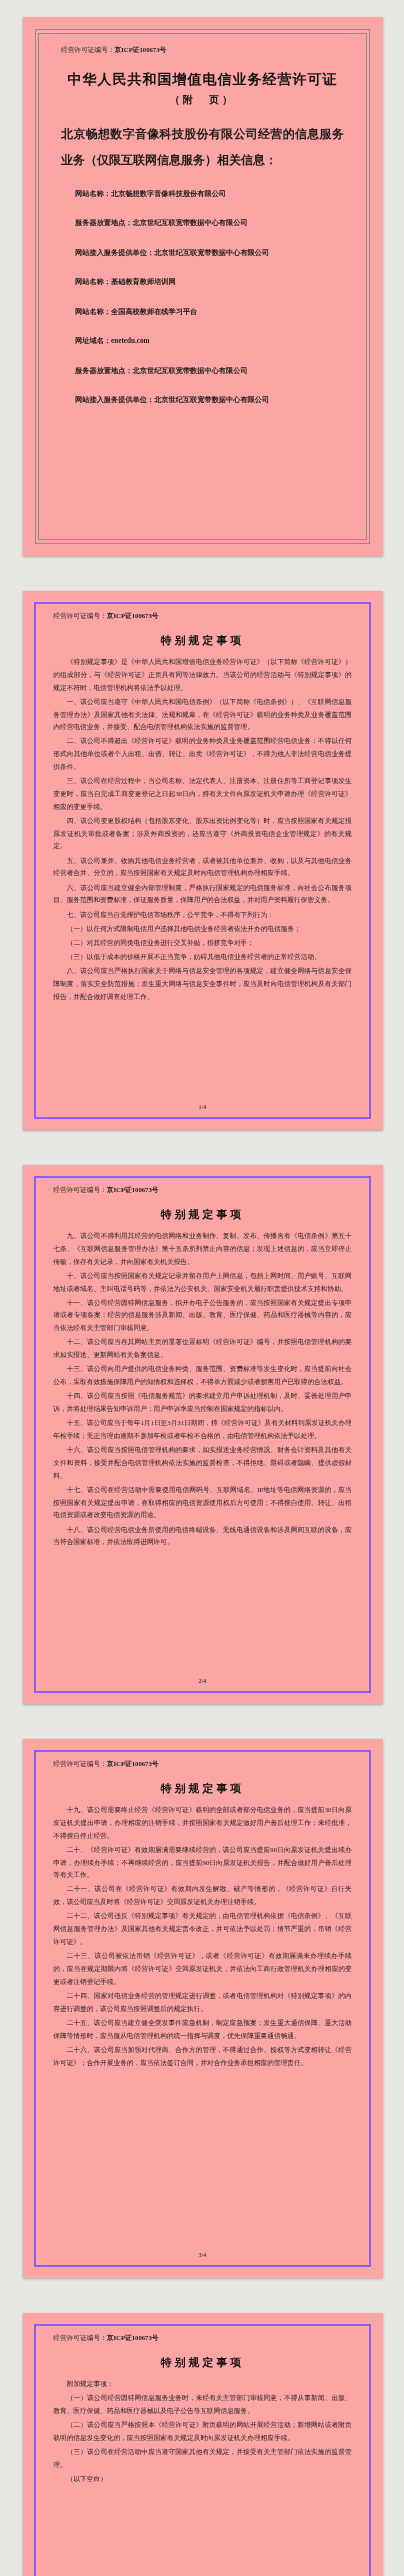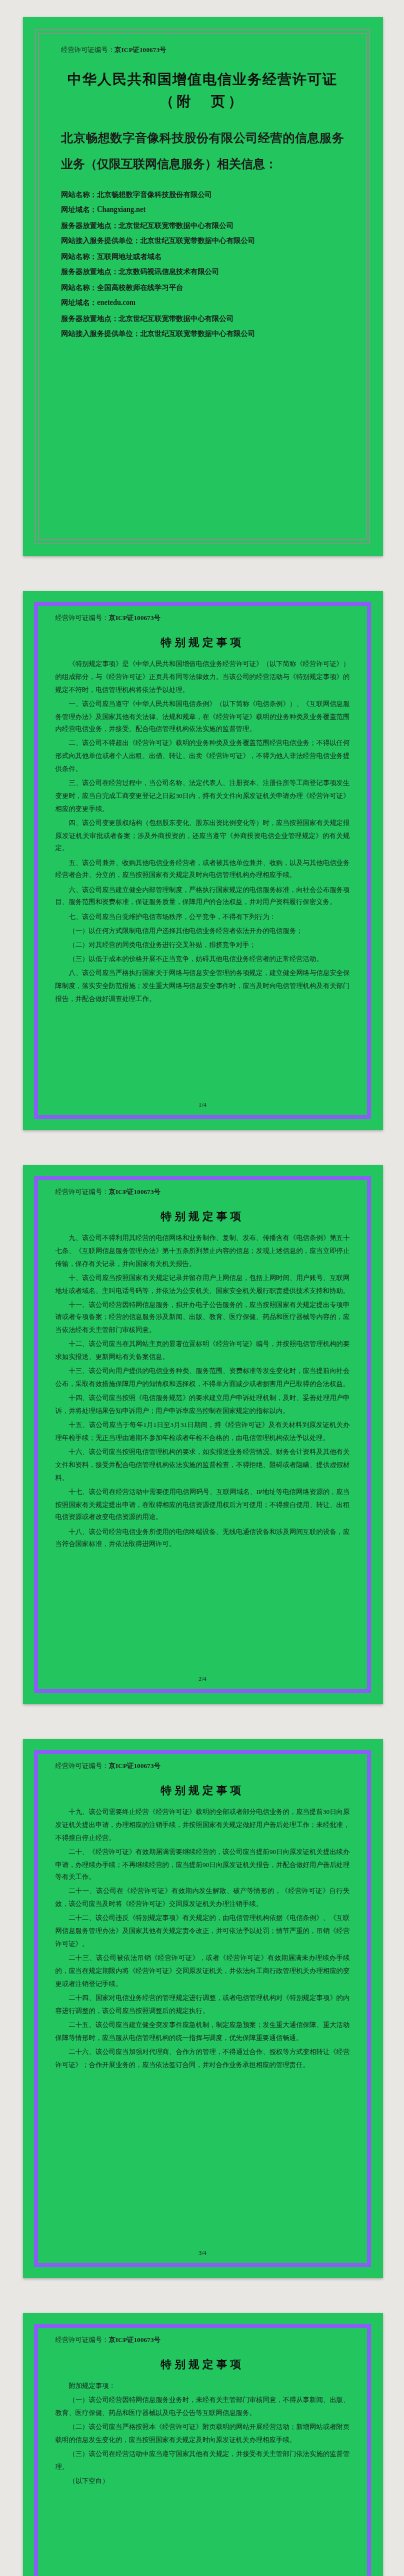--- a/index.html
+++ b/index.html
@@ -9,21 +9,21 @@
     background: #e8e7e3;
     font-family: "Liberation Serif", "DejaVu Serif", serif;
     color: #1c1c1c;
   }
   .canvas { width: 405px; padding: 17px 0 24px; }
   .page {
     position: relative;
     width: 360px;
     height: 539px;
     margin: 0 auto;
-    background: #22c55e;
+    background: #fca5a5;
     box-shadow: 0 0.5px 2.6px rgba(0,0,0,0.28), 0 0 0.5px rgba(0,0,0,0.2);
     overflow: hidden;
   }
   .page + .page { margin-top: 35px; }
 
   
   .cert .frame {
     position: absolute; inset: 12.4px;
     border: 1.5px solid #8f8f89;
     padding: 2.6px;
@@ -39,44 +39,44 @@
   .cert-title {
     text-align: center;
     font-size: 14px;
     font-weight: 700;
     letter-spacing: 1px;
     margin: 15.5px 0 4.1px;
     color: #111;
   }
   .cert-sub {
     text-align: center;
-    font-size: 14px;
+    font-size: 10px;
     font-weight: 700;
     letter-spacing: 3.1px;
     margin: 0 0 15.5px;
     color: #111;
   }
   .cert .intro {
     font-size: 12px;
     font-weight: 600;
     line-height: 2.1;
     margin: 0 0 11px;
     text-align: justify;
   }
   .field-line {
     font-size: 7.2px;
     font-weight: 600;
     line-height: 2.15;
-    margin: 0;
+    margin: 14px;
   }
 
   
   .prov .frame {
     position: absolute; inset: 11.3px;
-    border: 4px solid #8b5cf6;
+    border: 2px solid #8b5cf6;
     padding: 8.2px 17.5px 20.6px;
   }
   .prov-title {
     text-align: center;
     font-size: 10.8px;
     font-weight: 700;
     letter-spacing: 3.1px;
     margin: 12.4px 0 8.2px;
     color: #111;
   }
@@ -105,30 +105,28 @@
         <div class="hdr">
           <span>经营许可证编号：</span><span class="num">京ICP证100673号</span>
         </div>
         <h1 class="cert-title">中华人民共和国增值电信业务经营许可证</h1>
         <div class="cert-sub">（附　页）</div>
         <p class="intro">北京畅想数字音像科技股份有限公司经营的信息服务业务（仅限互联网信息服务）相关信息：</p>
         <div class="fields">
 
             <p class="field-line"><span>网站名称：</span><span>北京畅想数字音像科技股份有限公司</span></p>
 
-            <p class="field-line"><span>网址域名：</span><span>Changxiang.net</span></p>
 
             <p class="field-line"><span>服务器放置地点：</span><span>北京世纪互联宽带数据中心有限公司</span></p>
 
             <p class="field-line"><span>网站接入服务提供单位：</span><span>北京世纪互联宽带数据中心有限公司</span></p>
 
-            <p class="field-line"><span>网站名称：</span><span>互联网地址或者域名</span></p>
-
-
-            <p class="field-line"><span>服务器放置地点：</span><span>北京数码视讯信息技术有限公司</span></p>
+            <p class="field-line"><span>网站名称：</span><span>基础教育教师培训网</span></p>
+
+
 
 
             <p class="field-line"><span>网站名称：</span><span>全国高校教师在线学习平台</span></p>
 
             <p class="field-line"><span>网址域名：</span><span>enetedu.com</span></p>
 
             <p class="field-line"><span>服务器放置地点：</span><span>北京世纪互联宽带数据中心有限公司</span></p>
 
             <p class="field-line"><span>网站接入服务提供单位：</span><span>北京世纪互联宽带数据中心有限公司</span></p>
           </div>

